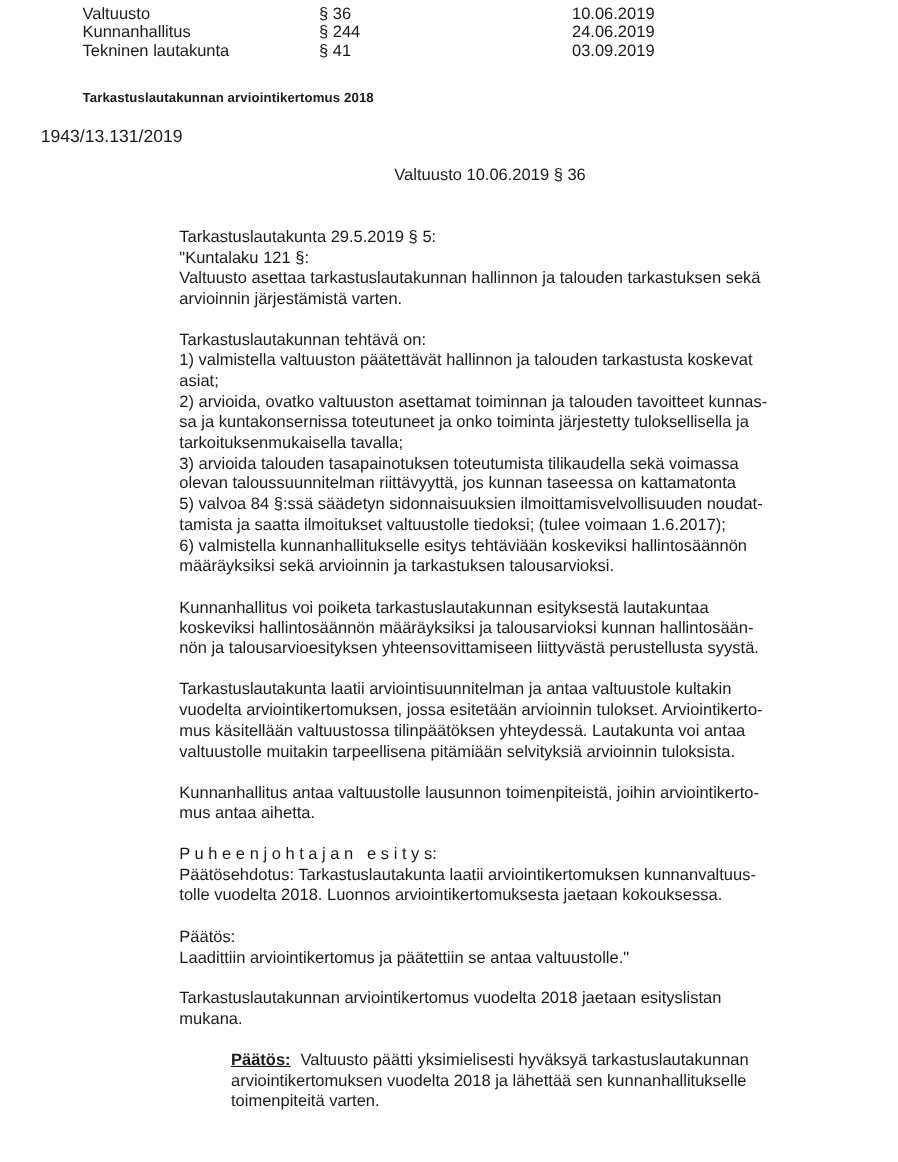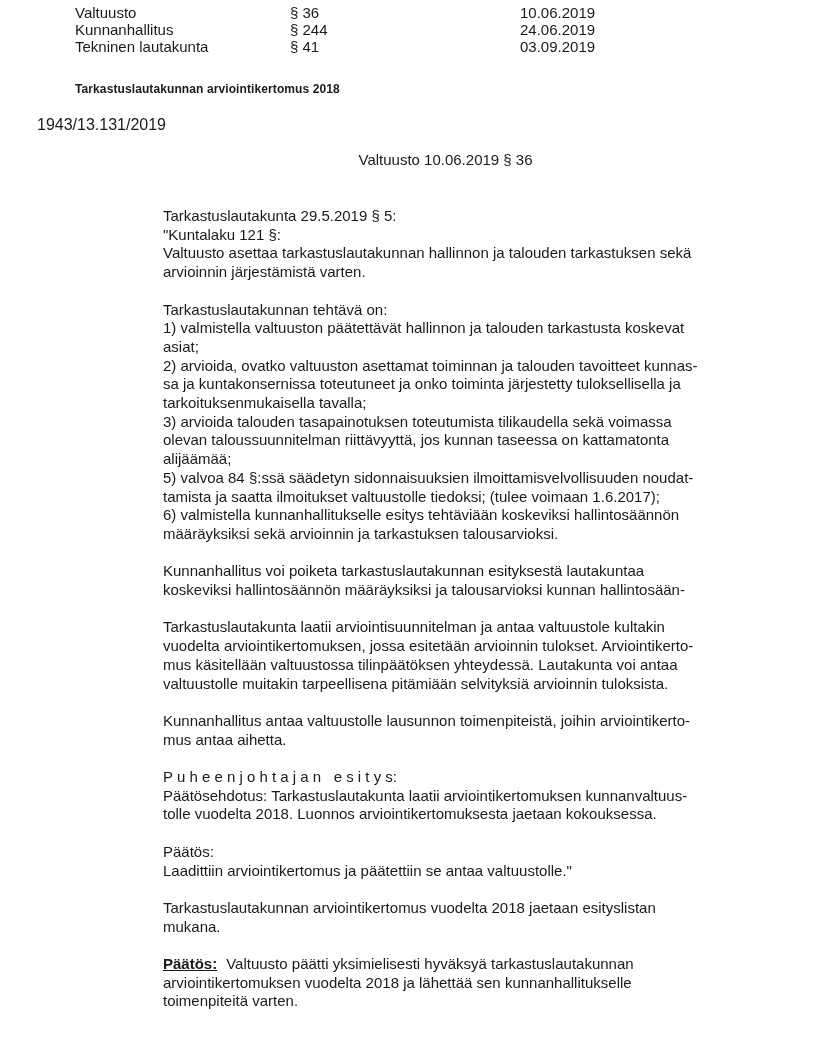--- a/index.html
+++ b/index.html
@@ -39,21 +39,21 @@
     line-height: 18px;
     text-align: center;
   }
   .doc-body {
     margin: 38px 0 0 163px;
     width: 600px;
     font-size: 15px;
     line-height: 18.7px;
   }
   .para { margin: 0 0 18.7px 0; }
-  .para:last-child { margin-bottom: 0; }
+  .para:last-child { margin-bottom: 0; margin-left: 47px; }
   .line { white-space: pre-wrap; }
   .decision-label {
     font-weight: bold;
     text-decoration: underline;
     margin-right: 9px;
   }
 </style>
 </head>
 <body>
 
@@ -92,29 +92,29 @@
       </div>
       <div class="para">
         <div class="line">Tarkastuslautakunnan tehtävä on:</div>
         <div class="line">1) valmistella valtuuston päätettävät hallinnon ja talouden tarkastusta koskevat</div>
         <div class="line">asiat;</div>
         <div class="line">2) arvioida, ovatko valtuuston asettamat toiminnan ja talouden tavoitteet kunnas-</div>
         <div class="line">sa ja kuntakonsernissa toteutuneet ja onko toiminta järjestetty tuloksellisella ja</div>
         <div class="line">tarkoituksenmukaisella tavalla;</div>
         <div class="line">3) arvioida talouden tasapainotuksen toteutumista tilikaudella sekä voimassa</div>
         <div class="line">olevan taloussuunnitelman riittävyyttä, jos kunnan taseessa on kattamatonta</div>
-        <div class="line">alijäämää;</div>
         <div class="line">5) valvoa 84 §:ssä säädetyn sidonnaisuuksien ilmoittamisvelvollisuuden noudat-</div>
         <div class="line">tamista ja saatta ilmoitukset valtuustolle tiedoksi; (tulee voimaan 1.6.2017);</div>
         <div class="line">6) valmistella kunnanhallitukselle esitys tehtäviään koskeviksi hallintosäännön</div>
         <div class="line">määräyksiksi sekä arvioinnin ja tarkastuksen talousarvioksi.</div>
       </div>
       <div class="para">
         <div class="line">Kunnanhallitus voi poiketa tarkastuslautakunnan esityksestä lautakuntaa</div>
         <div class="line">koskeviksi hallintosäännön määräyksiksi ja talousarvioksi kunnan hallintosään-</div>
+        <div class="line">nön ja talousarvioesityksen yhteensovittamiseen liittyvästä perustellusta syystä.</div>
       </div>
       <div class="para">
         <div class="line">Tarkastuslautakunta laatii arviointisuunnitelman ja antaa valtuustole kultakin</div>
         <div class="line">vuodelta arviointikertomuksen, jossa esitetään arvioinnin tulokset. Arviointikerto-</div>
         <div class="line">mus käsitellään valtuustossa tilinpäätöksen yhteydessä. Lautakunta voi antaa</div>
         <div class="line">valtuustolle muitakin tarpeellisena pitämiään selvityksiä arvioinnin tuloksista.</div>
       </div>
       <div class="para">
         <div class="line">Kunnanhallitus antaa valtuustolle lausunnon toimenpiteistä, joihin arviointikerto-</div>
         <div class="line">mus antaa aihetta.</div>

